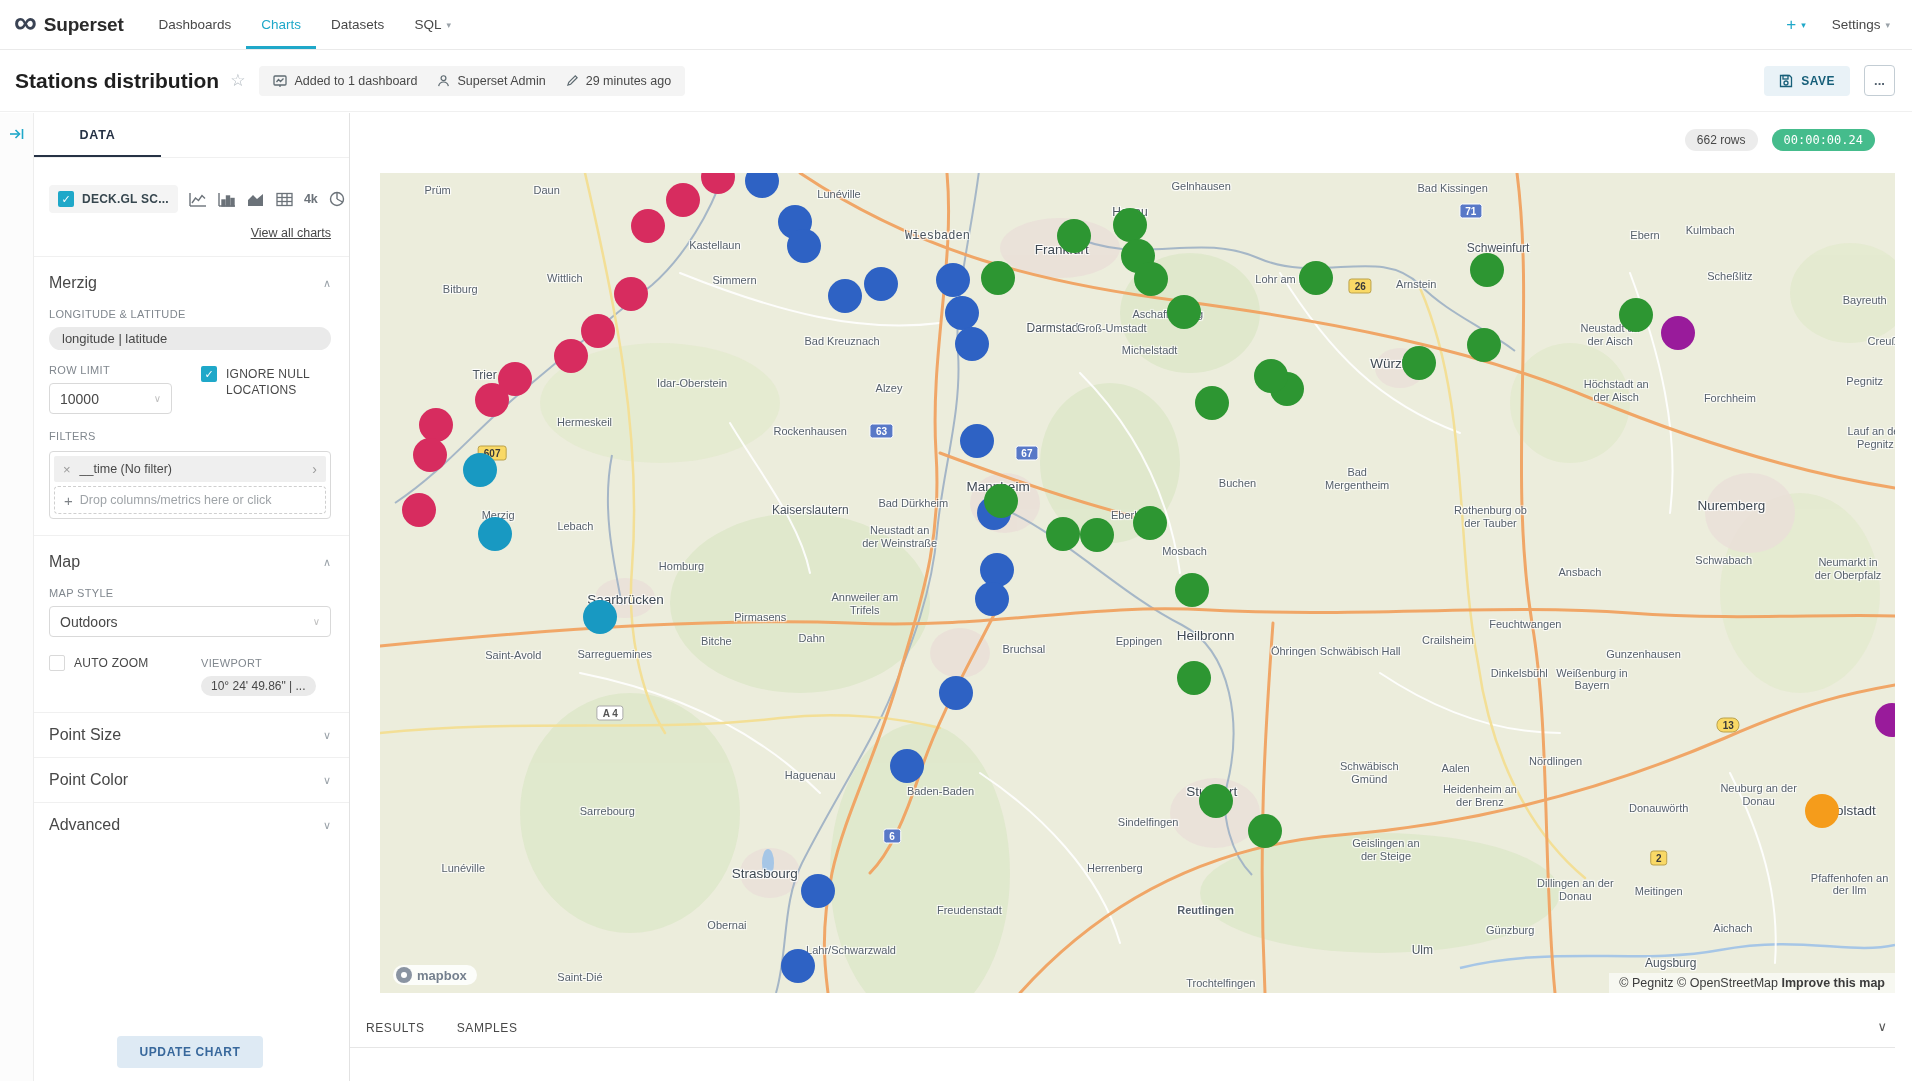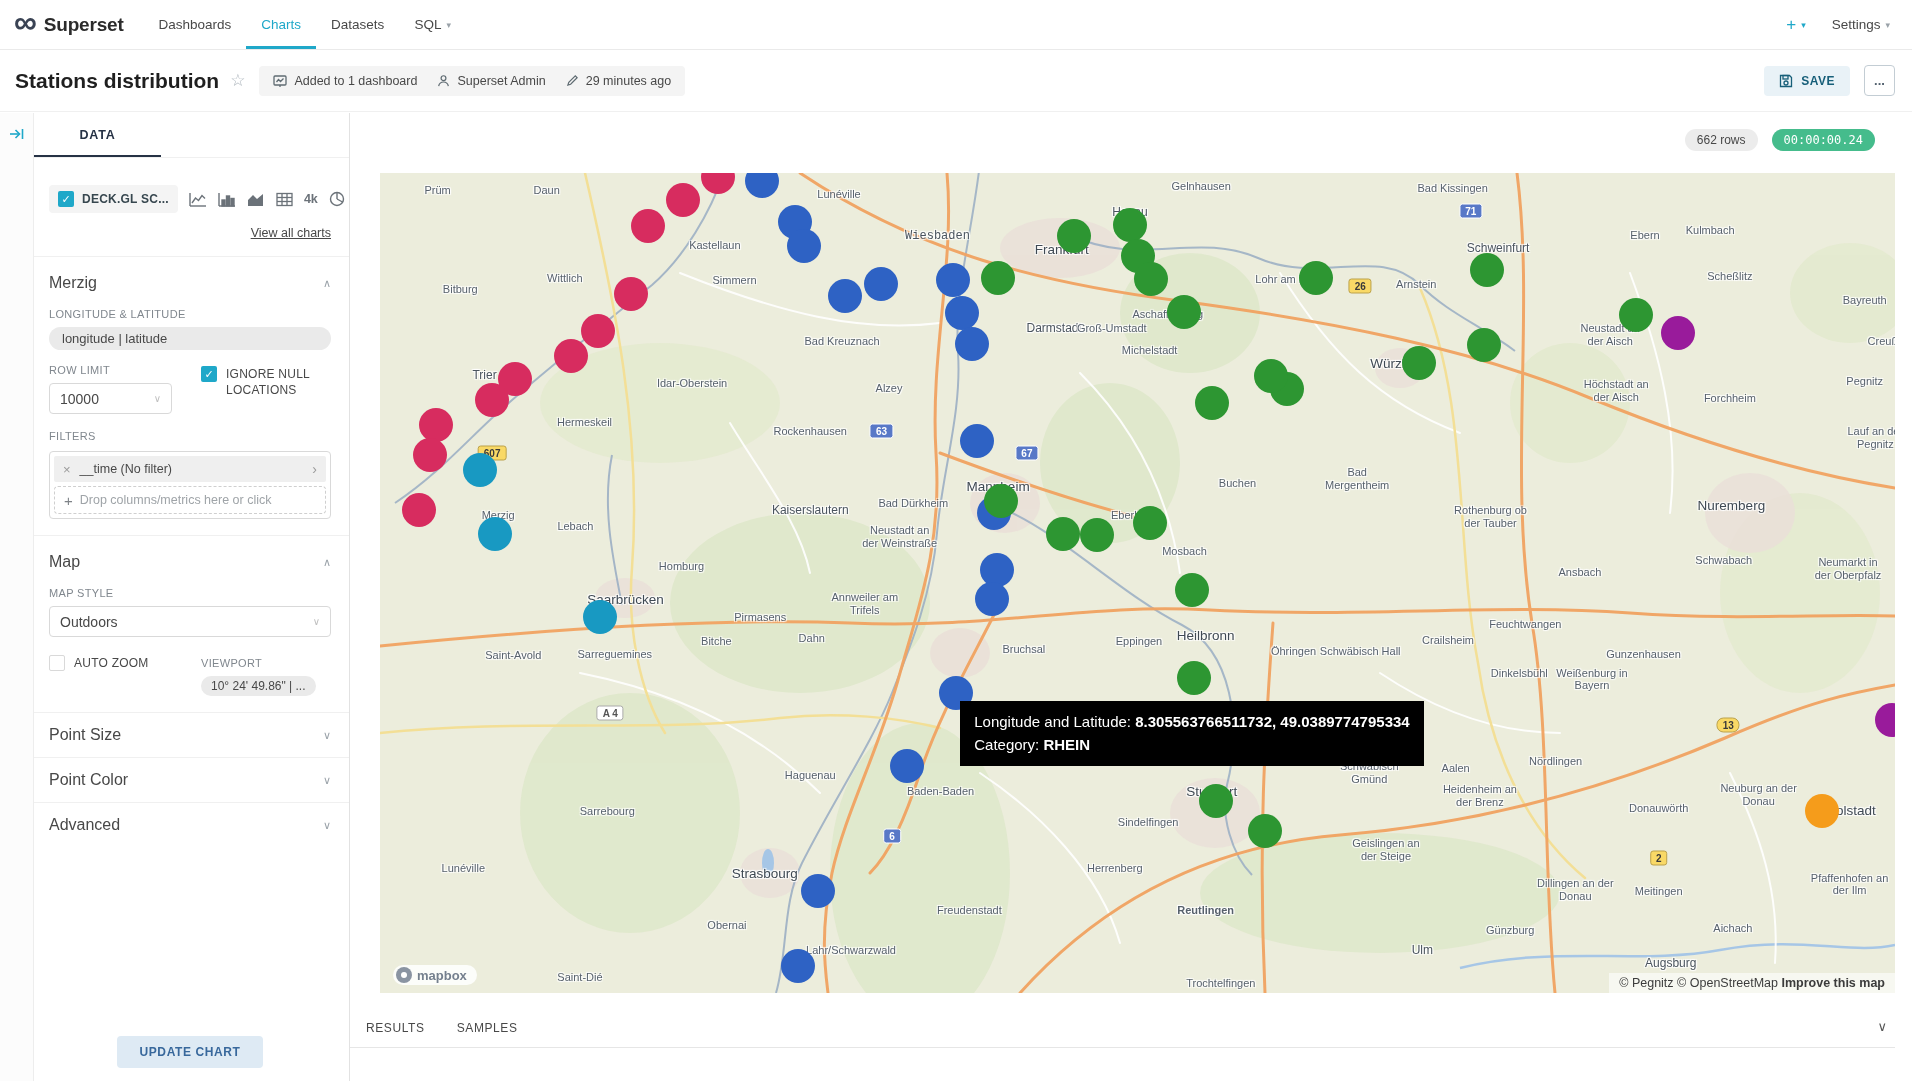--- a/index.html
+++ b/index.html
@@ -564,28 +564,20 @@
           <div class="dot" style="left: 50.8%; top: 42.7%; background: rgb(45, 150, 50);"></div>
           <div class="dot" style="left: 53.6%; top: 50.9%; background: rgb(45, 150, 50);"></div>
           <div class="dot" style="left: 53.7%; top: 61.6%; background: rgb(45, 150, 50);"></div>
           <div class="dot" style="left: 55.2%; top: 76.6%; background: rgb(45, 150, 50);"></div>
           <div class="dot" style="left: 58.4%; top: 80.2%; background: rgb(45, 150, 50);"></div>
           <div class="dot" style="left: 85.7%; top: 19.5%; background: rgb(153, 27, 155);"></div>
           <div class="dot" style="left: 99.8%; top: 66.7%; background: rgb(153, 27, 155);"></div>
           <div class="dot" style="left: 95.2%; top: 77.8%; background: rgb(245, 156, 27);"></div>
         </div>
 
-      <div class="map-tooltip">
-        <div>
-          <span>Longitude and Latitude: </span><b>8.305563766511732, 49.0389774795334</b>
-        </div>
-        <div>
-          <span>Category: </span><b>RHEIN</b>
-        </div>
-      </div>
 
       <div class="mapbox-logo">
         <span class="mb-circle"></span>
         <span>mapbox</span>
       </div>
       <div class="attribution">
         <span>© Pegnitz</span>
         <span>© OpenStreetMap</span>
         <b>Improve this map</b>
       </div>

